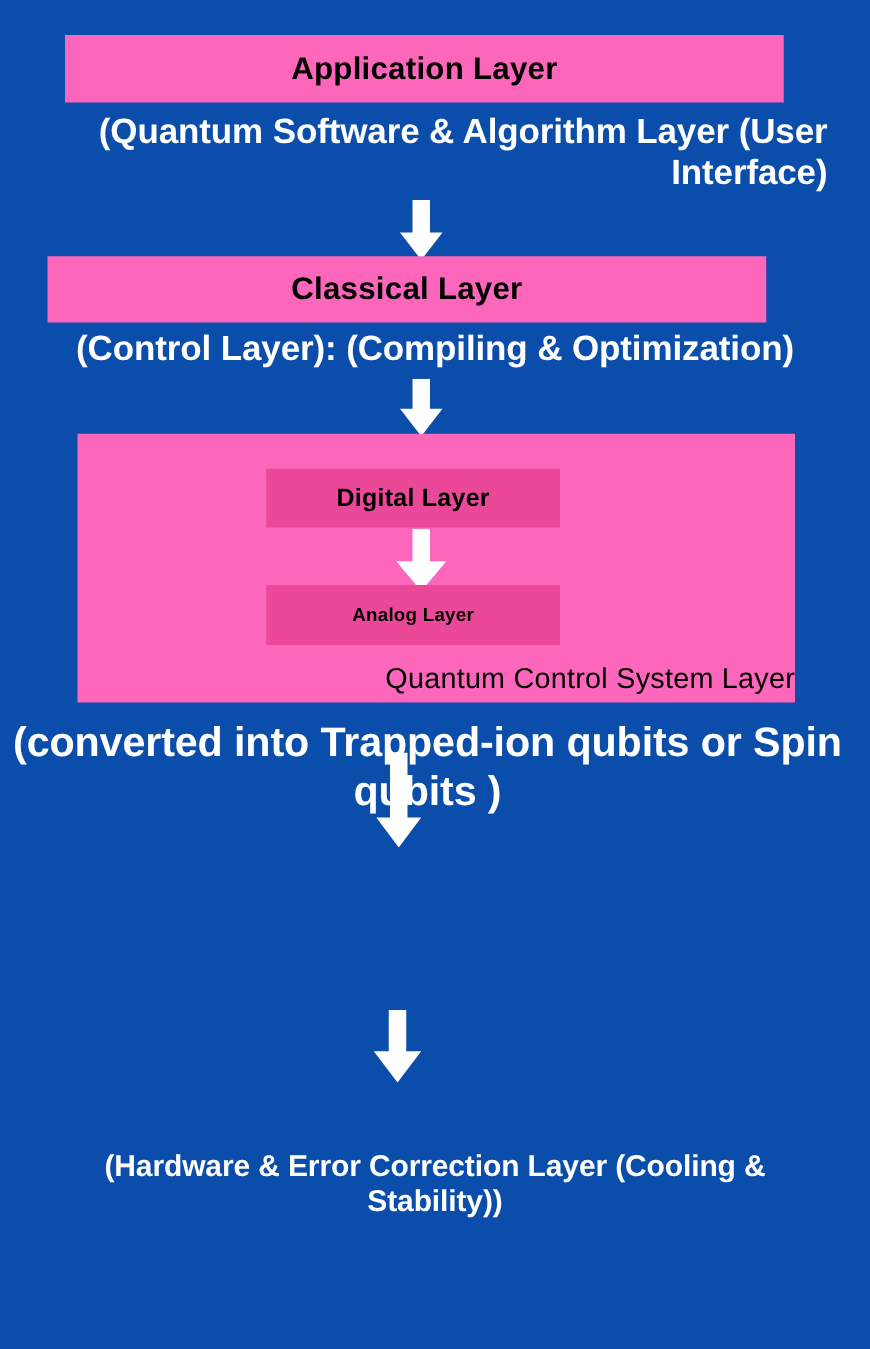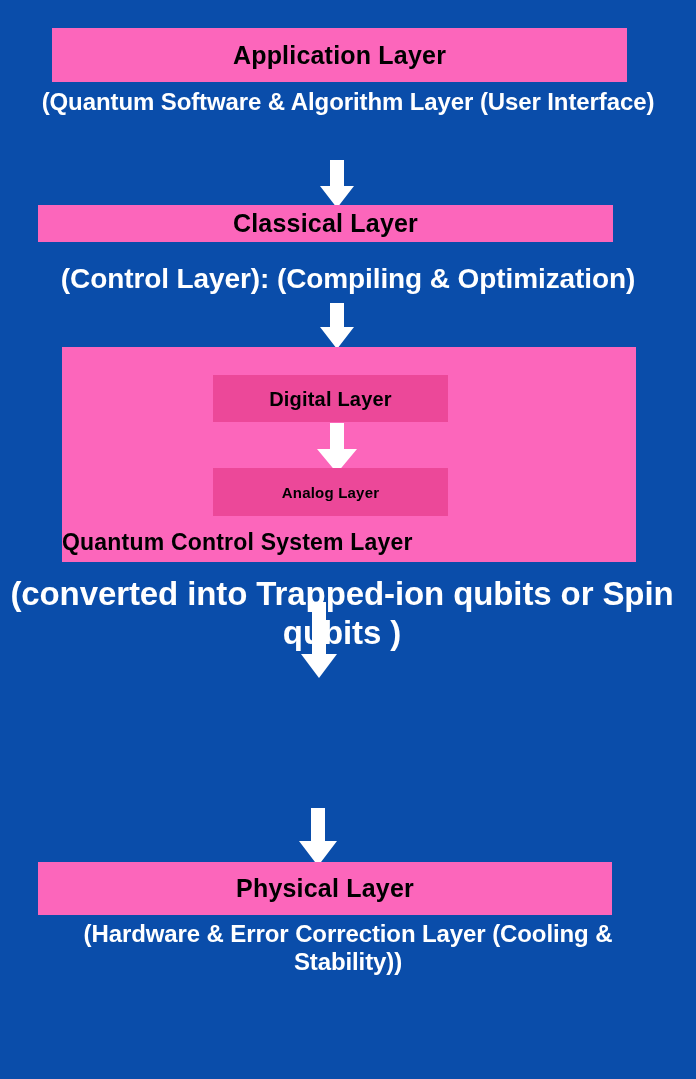--- a/index.html
+++ b/index.html
@@ -41,44 +41,45 @@
     color: #ffffff;
     font-weight: bold;
     text-align: center;
     line-height: 1.18;
     letter-spacing: -0.1px;
   }
 
   .inner-label {
     position: absolute;
     color: #000000;
-    font-weight: bold;
-    text-align: left;
+    font-weight: normal;
+    text-align: right;
     line-height: 1;
     letter-spacing: 0.2px;
   }
 
   
   .arrow {
     position: absolute;
   }
   .arrow svg { display: block; }
 
   
   #box-application {
     left: 52px;  top: 28px;  width: 575px; height: 54px;
     font-size: 25px;
   }
   #cap-application {
     left: 34px;  top: 88px;  width: 628px;
-    font-size: 24px;
+    font-size: 28px;
+    text-align: right;
   }
 
   #box-classical {
-    left: 38px;  top: 205px; width: 575px; height: 37px;
+    left: 38px;  top: 205px; width: 575px; height: 53px;
     font-size: 25px;
   }
   #cap-classical {
     left: 14px;  top: 262px; width: 668px;
     font-size: 28px;
   }
 
   #box-qcs {
     left: 62px;  top: 347px; width: 574px; height: 215px;
   }
@@ -180,19 +181,16 @@
   </div>
 
 
 
   <div class="arrow" id="arrow-qpu-to-physical">
     <svg width="38" height="58" viewBox="0 0 38 58">
       <polygon points="12,0 26,0 26,33 38,33 19,58 0,33 12,33" fill="#ffffff"></polygon>
     </svg>
   </div>
 
-  <div class="box box-pink" id="box-physical">
-    <span>Physical  Layer</span>
-  </div>
 
   <div class="caption" id="cap-physical">(Hardware &amp; Error Correction Layer (Cooling &amp; Stability))</div>
 
 </div>
 
 </body></html>

